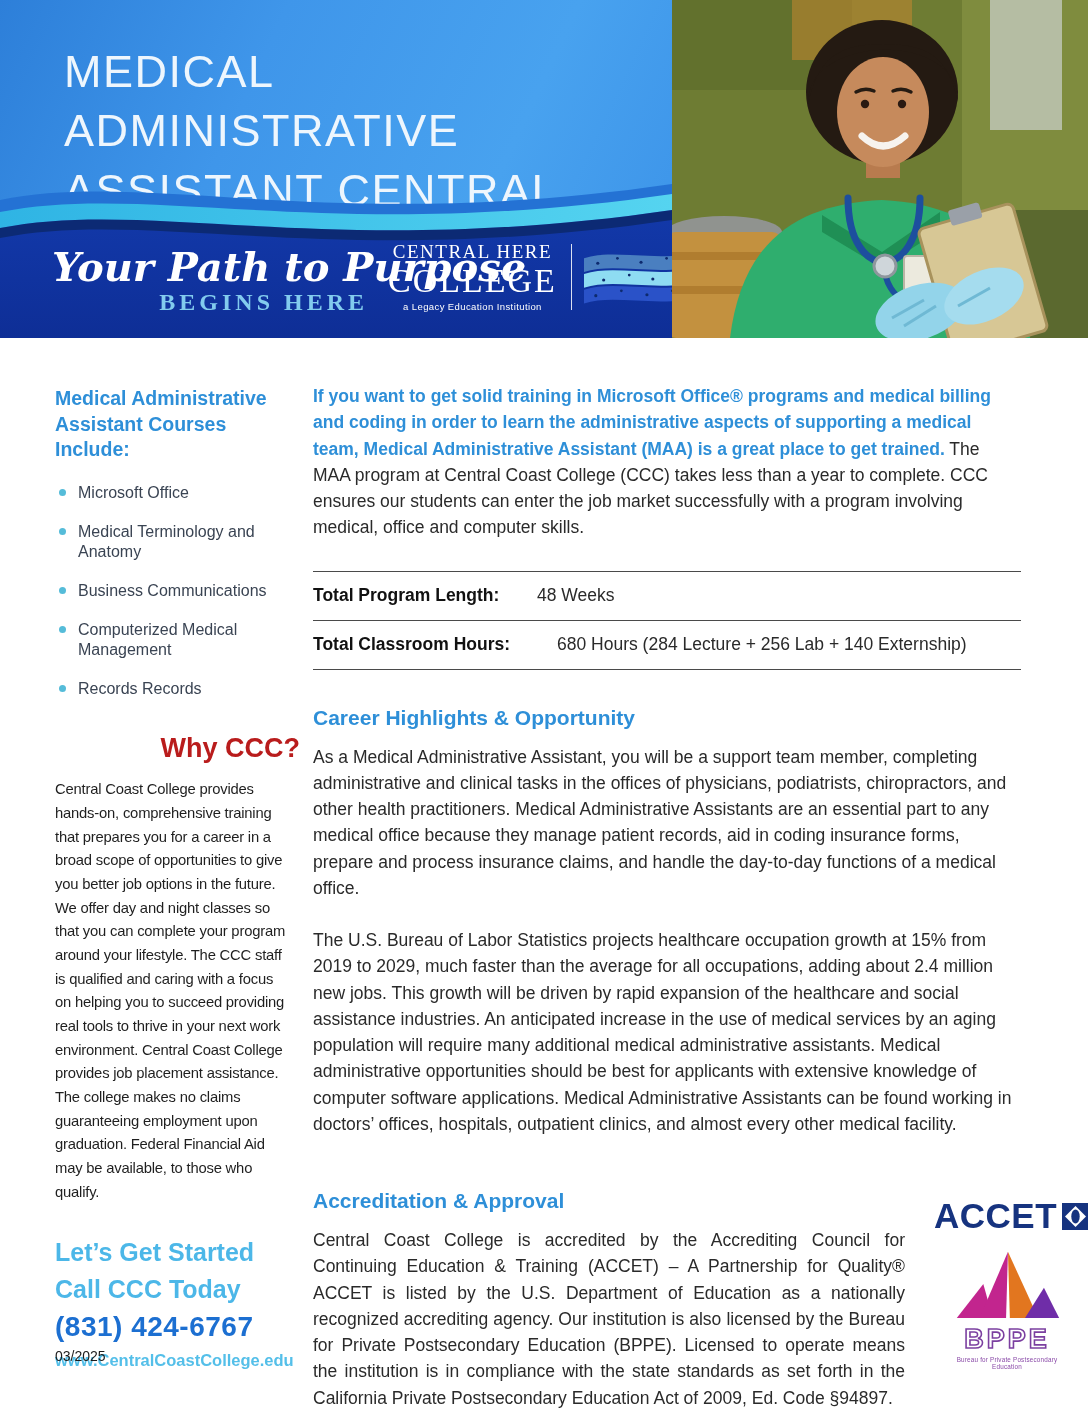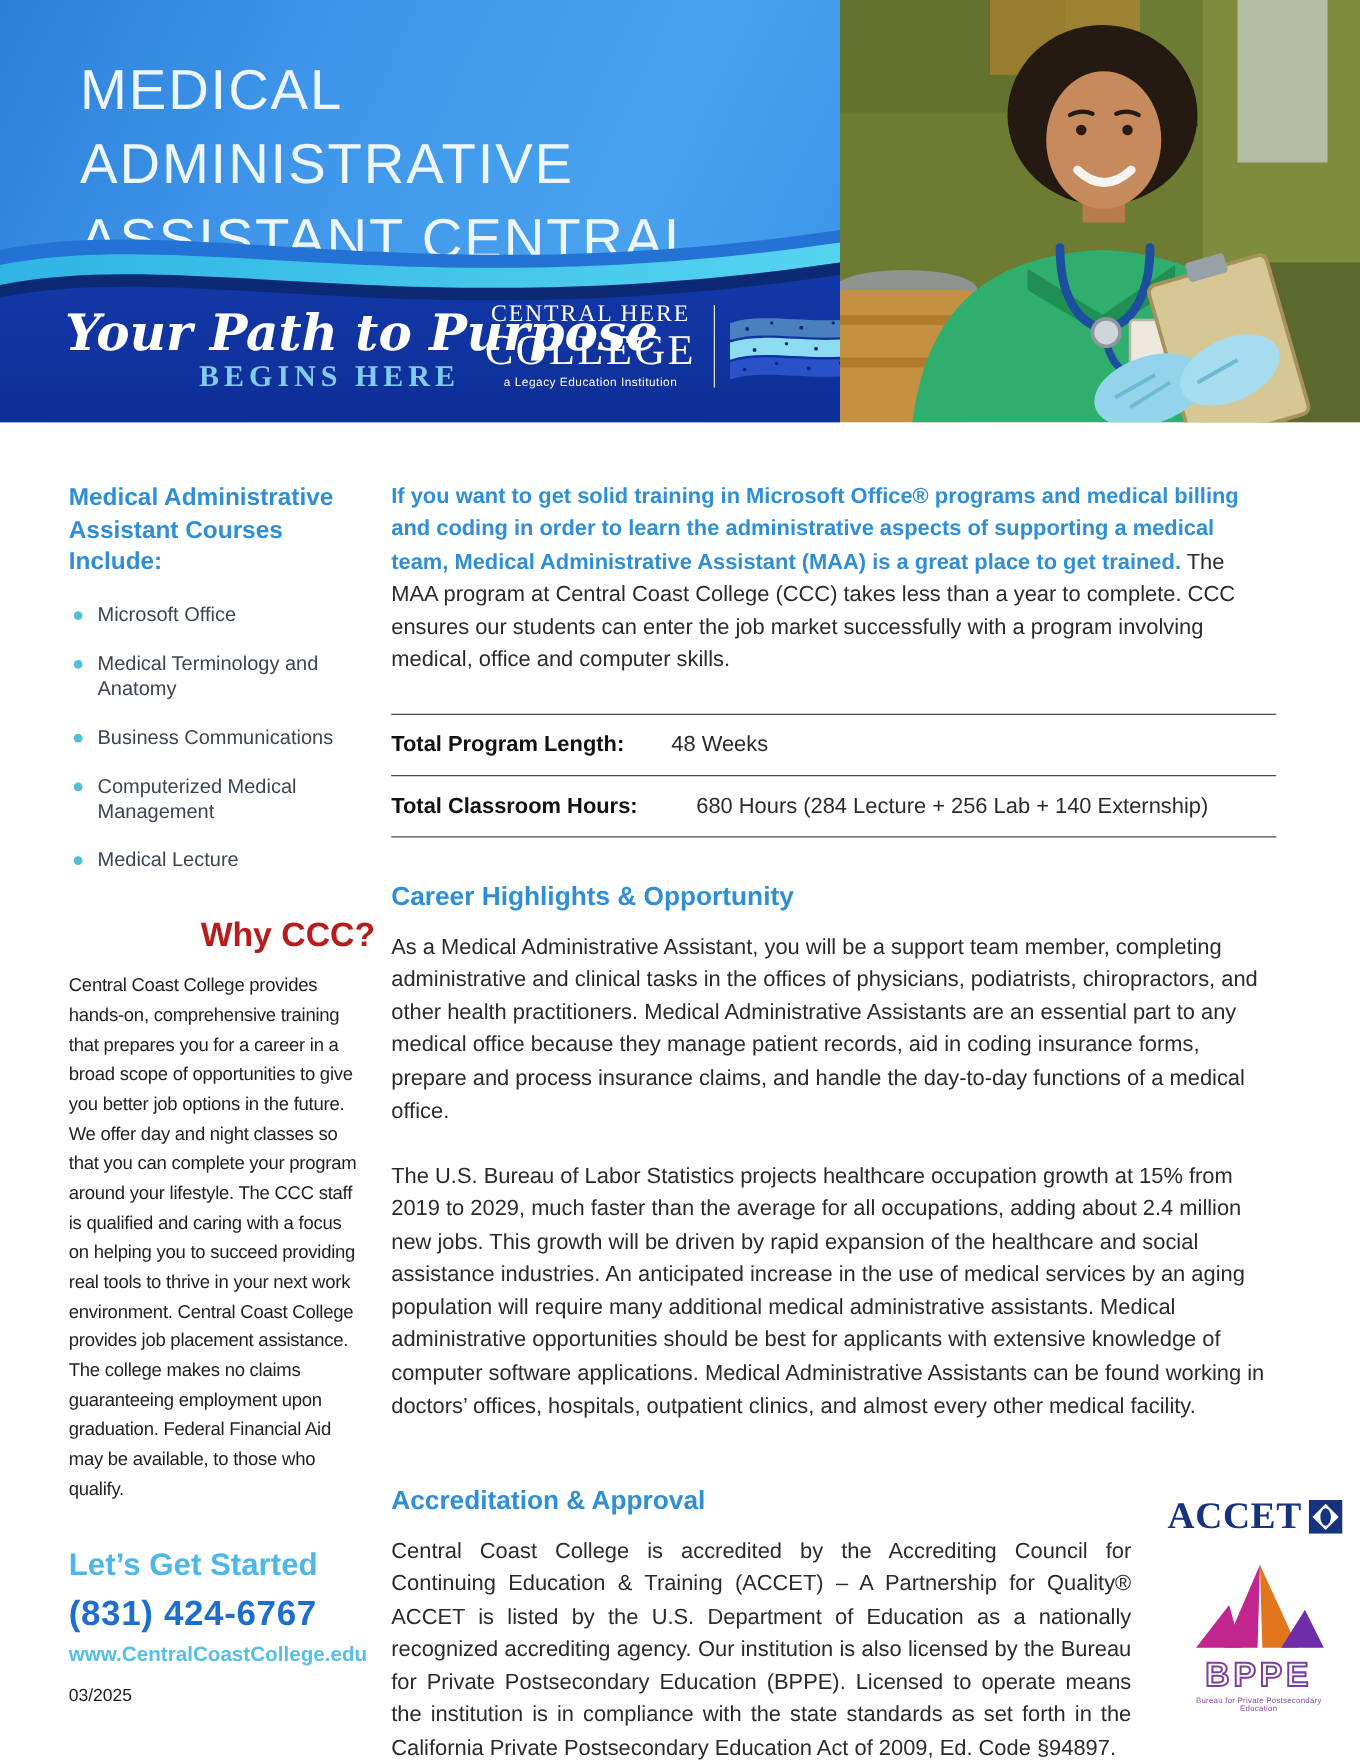--- a/index.html
+++ b/index.html
@@ -56,22 +56,22 @@
   .stats-value{color:#2a2a2a;font-size:17.5px;}
   .section-heading{color:#2e8fd8;font-size:21px;font-weight:700;}
   .career{margin-top:36px;}
   .career p{margin:14px 0 0 0;font-size:17.5px;line-height:1.5;color:#2a2a2a;}
   .career p + p{margin-top:26px;}
   .accreditation{margin-top:52px;}
   .accreditation-body{margin:14px 0 0 0;width:592px;font-size:17.5px;line-height:1.5;
     color:#2a2a2a;text-align:justify;}
   
   .accet-logo{position:absolute;left:934px;top:1196px;display:flex;align-items:center;gap:5px;}
-  .accet-word{color:#16337f;font-size:30px;font-weight:800;letter-spacing:.5px;
-    font-family:Liberation Serif, serif;}
+  .accet-word{color:#16337f;font-size:35px;font-weight:800;letter-spacing:.5px;
+    font-family:Liberation Sans, sans-serif;}
   .bppe-logo{position:absolute;left:948px;top:1248px;width:118px;text-align:center;}
   .bppe-word{color:#ffffff;-webkit-text-stroke:1.6px #7b3fa0;text-stroke:1.6px #7b3fa0;
     font-size:27px;font-weight:700;letter-spacing:3px;line-height:1;margin-top:2px;}
   .bppe-tagline{color:#8a4aa8;font-size:6.3px;margin-top:3px;letter-spacing:.2px;}
 </style>
 </head>
 <body>
 
 <div class="header">
   <div class="header-left">
@@ -179,26 +179,27 @@
   </div>
 </div>
 
 <div class="sidebar">
   <div class="courses-heading">Medical Administrative Assistant Courses Include:</div>
   <ul class="courses-list">
     <li>Microsoft Office</li>
     <li>Medical Terminology and Anatomy</li>
     <li>Business Communications</li>
     <li>Computerized Medical Management</li>
-    <li>Medical Lecture</li>
+    <li>Records Records</li>
   </ul>
   <div class="why-heading">Why CCC?</div>
   <div class="why-body">Central Coast College provides hands-on, comprehensive training that prepares you for a career in a broad scope of opportunities to give you better job options in the future. We offer day and night classes so that you can complete your program around your lifestyle. The CCC staff is qualified and caring with a focus on helping you to succeed providing real tools to thrive in your next work environment. Central Coast College provides job placement assistance. The college makes no claims guaranteeing employment upon graduation. Federal Financial Aid may be available, to those who qualify.</div>
   <div class="cta">
     <div class="cta-line">Let’s Get Started</div>
+    <div class="cta-line">Call CCC Today</div>
     <div class="cta-phone">(831) 424-6767</div>
     <div class="cta-site">www.CentralCoastCollege.edu</div>
   </div>
 </div>
 <div class="doc-date">03/2025</div>
 
 <div class="main">
   <p class="intro" style="margin:0;"><span class="bold-blue">If you want to get solid training in Microsoft Office® programs and medical billing and coding in order to learn the administrative aspects of supporting a medical team, Medical Administrative Assistant (MAA) is a great place to get trained.</span><span> The MAA program at Central Coast College (CCC) takes less than a year to complete. CCC ensures our students can enter the job market successfully with a program involving medical, office and computer skills.</span></p>
 
   <div class="stats">

